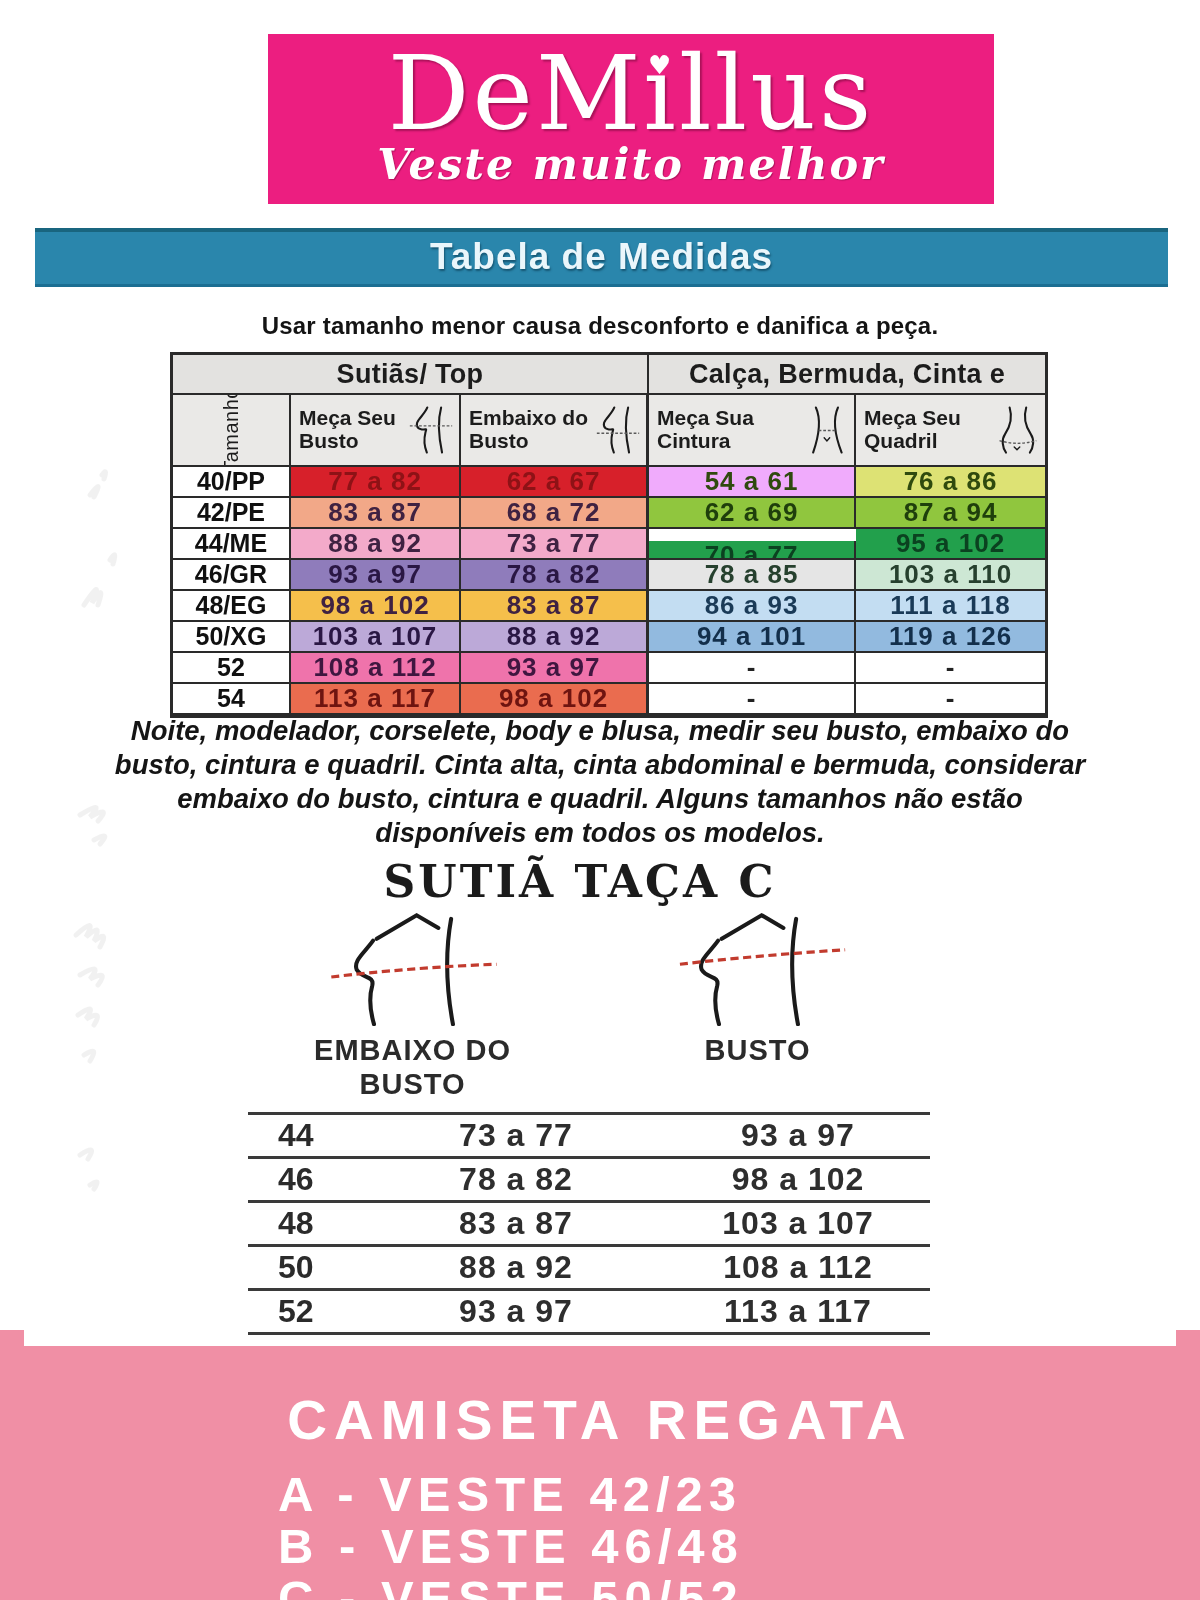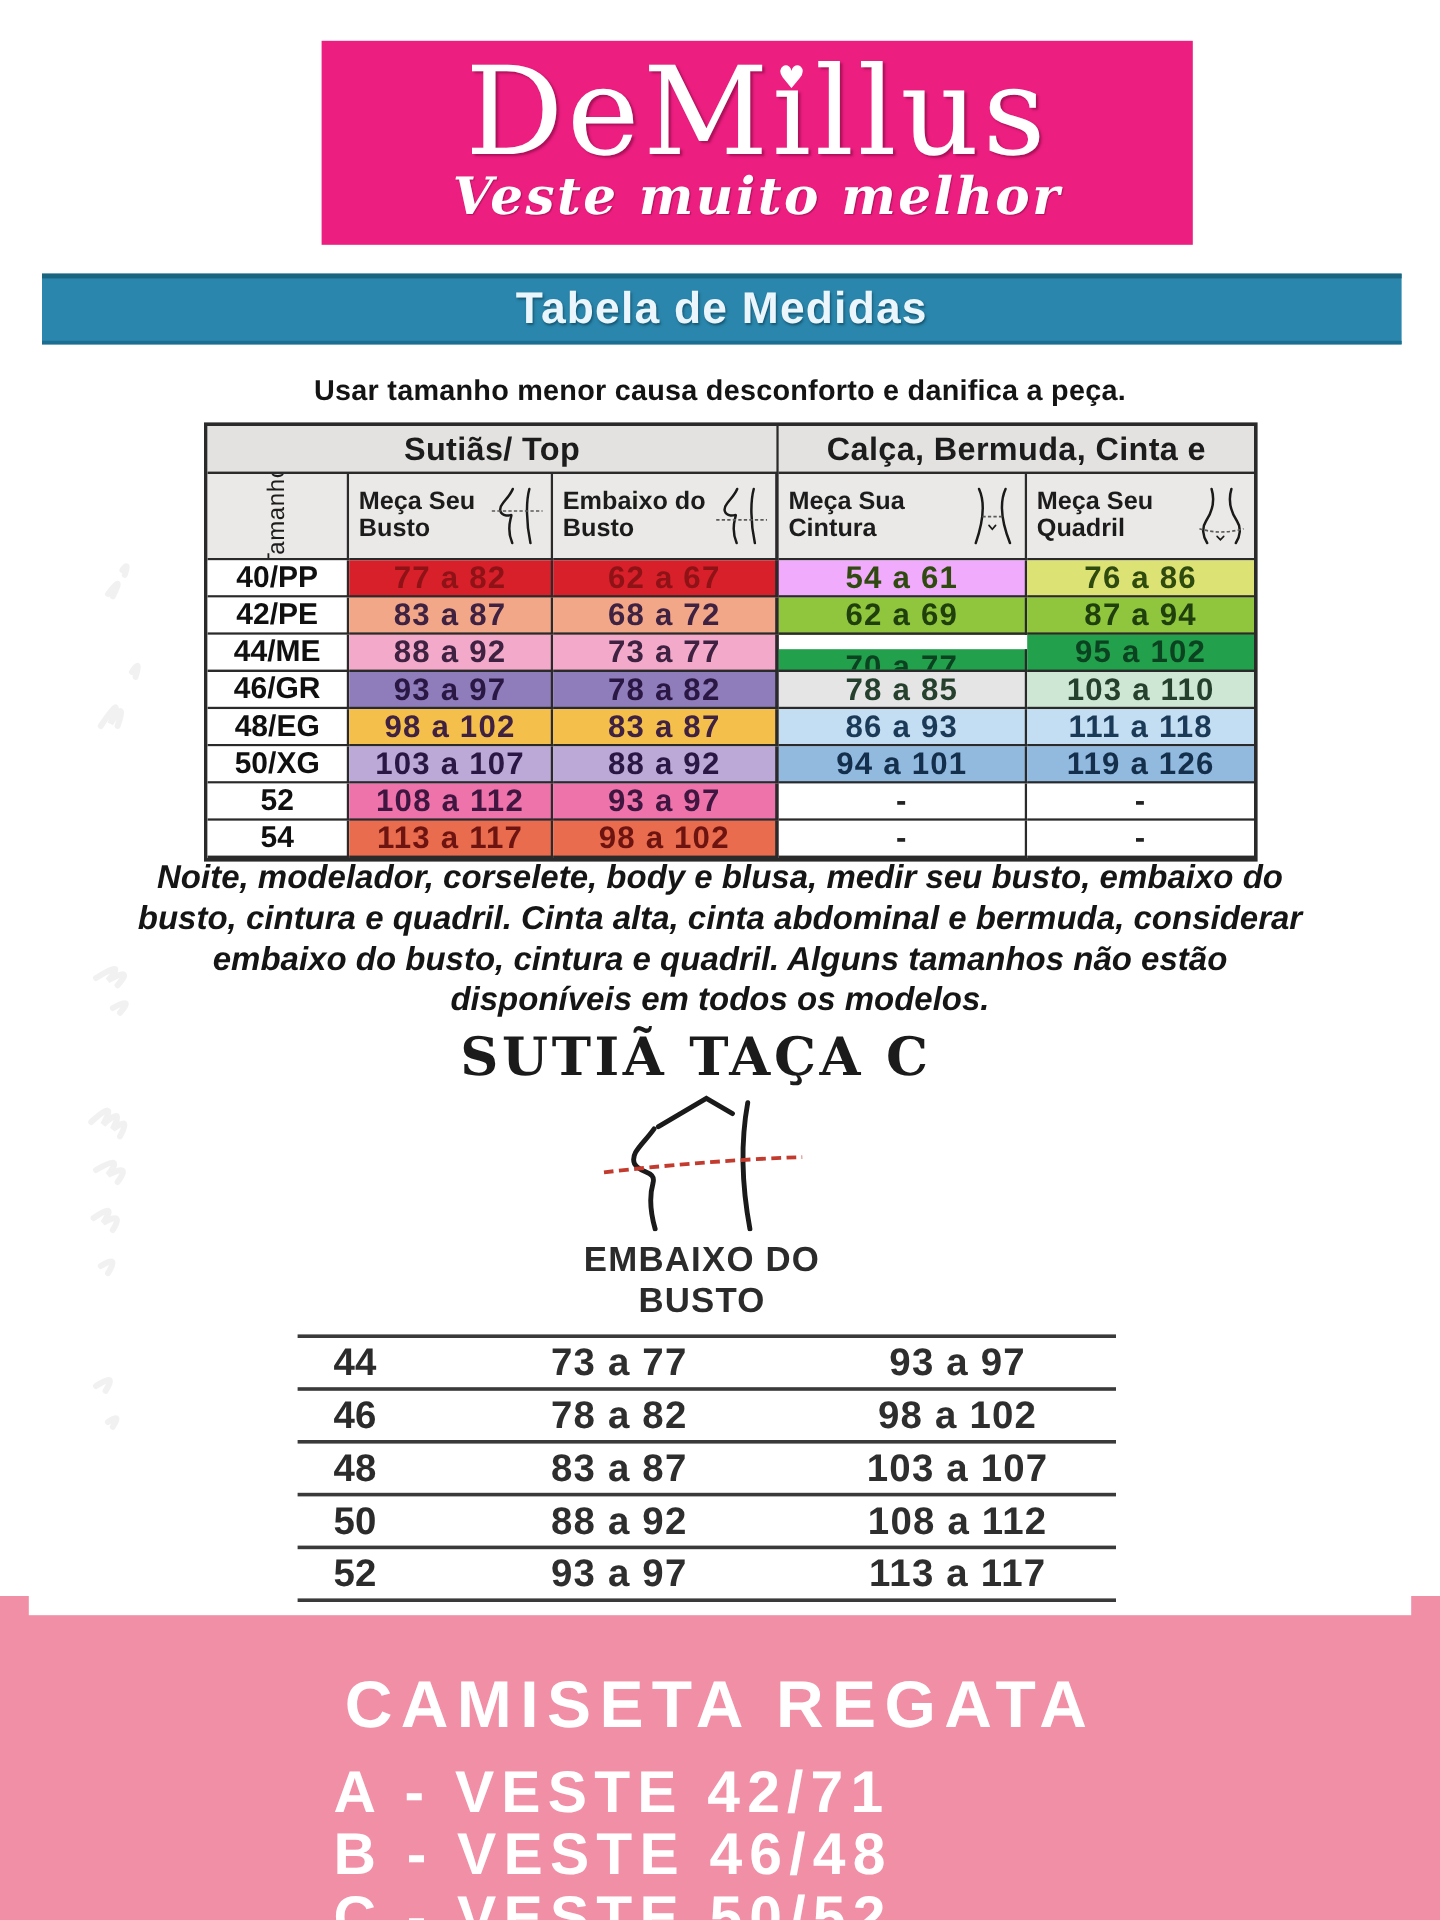--- a/index.html
+++ b/index.html
@@ -219,20 +219,29 @@
   <div class="figures">
     <div class="figure">
       <svg viewBox="0 0 200 130">
         <path class="body-line" d="M60,34 L104,8 L128,22"></path>
         <path class="body-line" d="M142,12 C136,45 136,85 144,128"></path>
         <path class="body-line" d="M56,36 C46,50 34,58 38,68 C44,78 58,74 55,86 C51,100 53,114 57,128"></path>
         <path class="dash-red" d="M10,76 C60,70 130,64 192,62"></path>
       </svg>
       <div class="figure-label">EMBAIXO DO BUSTO</div>
     </div>
+    <div class="figure">
+      <svg viewBox="0 0 200 130">
+        <path class="body-line" d="M60,34 L104,8 L128,22"></path>
+        <path class="body-line" d="M142,12 C136,45 136,85 144,128"></path>
+        <path class="body-line" d="M56,36 C46,50 34,58 38,68 C44,78 58,74 55,86 C51,100 53,114 57,128"></path>
+        <path class="dash-red" d="M14,62 C64,56 134,50 196,46"></path>
+      </svg>
+      <div class="figure-label">BUSTO</div>
+    </div>
   </div>
 
   <div class="cup-table">
     <div class="cup-row">
       <div class="cup-size">44</div>
       <div class="cup-val">73 a 77</div>
       <div class="cup-val">93 a 97</div>
     </div>
     <div class="cup-row">
       <div class="cup-size">46</div>
@@ -254,19 +263,19 @@
       <div class="cup-val">93 a 97</div>
       <div class="cup-val">113 a 117</div>
     </div>
   </div>
 
   <div class="footer" style="background: rgb(240, 143, 165);">
     <div class="footer-tab left" style="background: rgb(240, 143, 165);"></div>
     <div class="footer-tab right" style="background: rgb(240, 143, 165);"></div>
     <div class="footer-title">CAMISETA REGATA</div>
     <div class="footer-lines">
-      <div>A - VESTE 42/71</div>
+      <div>A - VESTE 42/23</div>
       <div>B - VESTE 46/48</div>
       <div>C - VESTE 50/52</div>
     </div>
   </div>
 
 </div>
 
 </body></html>

